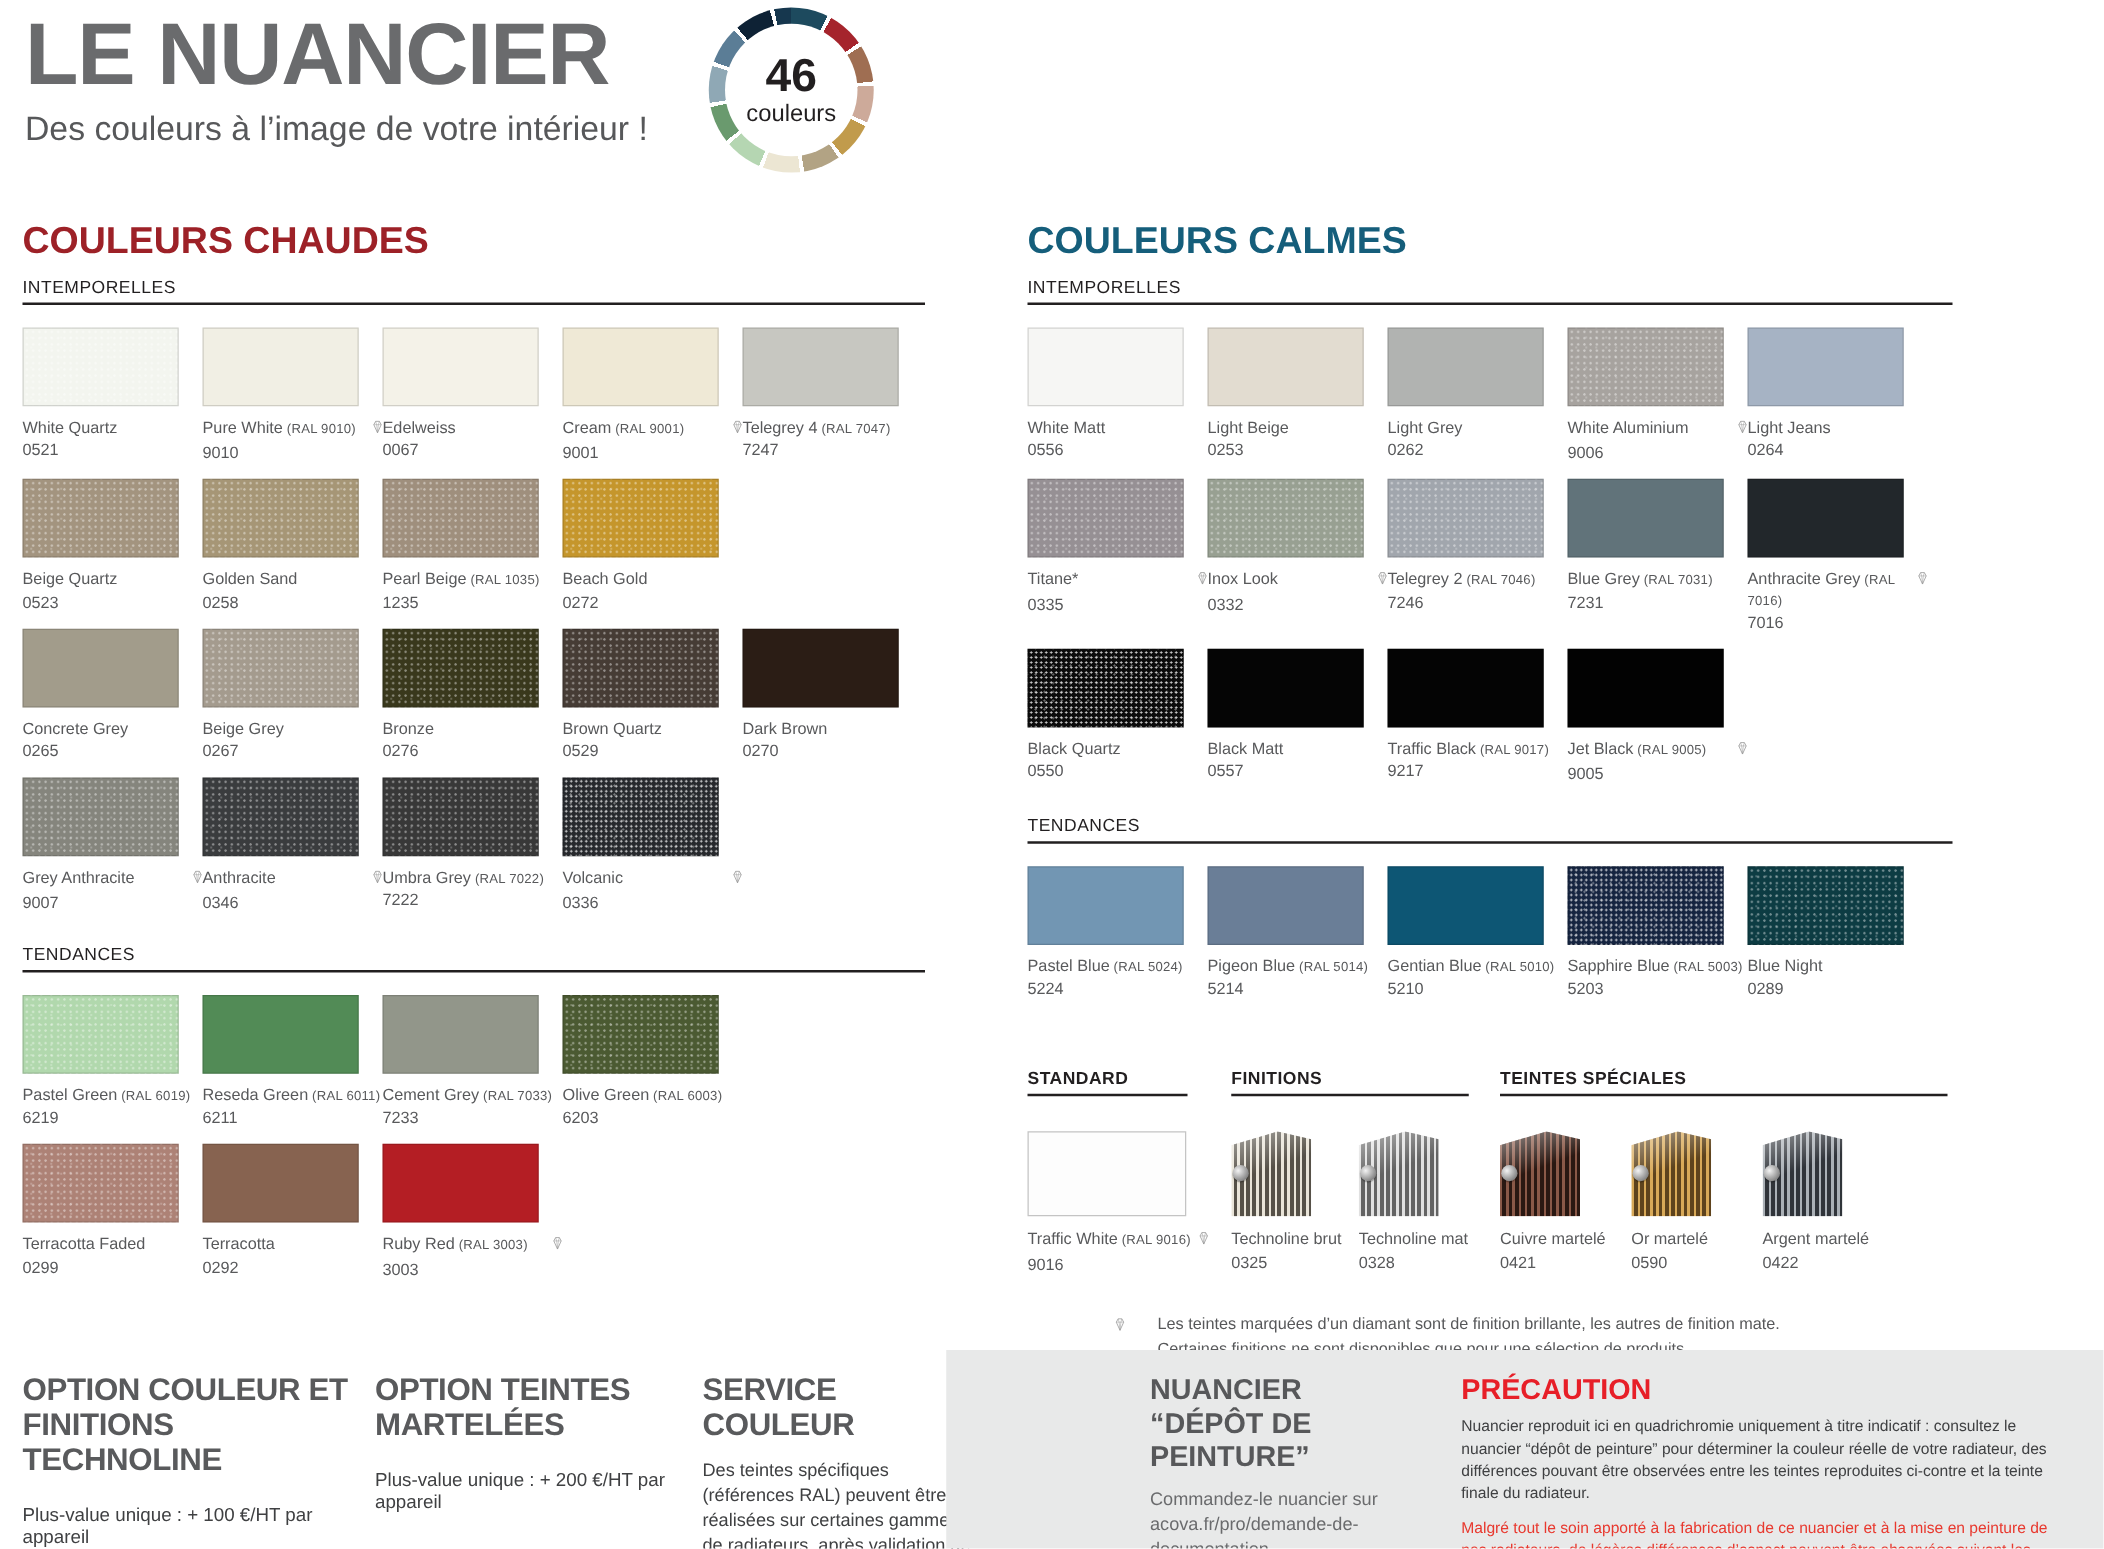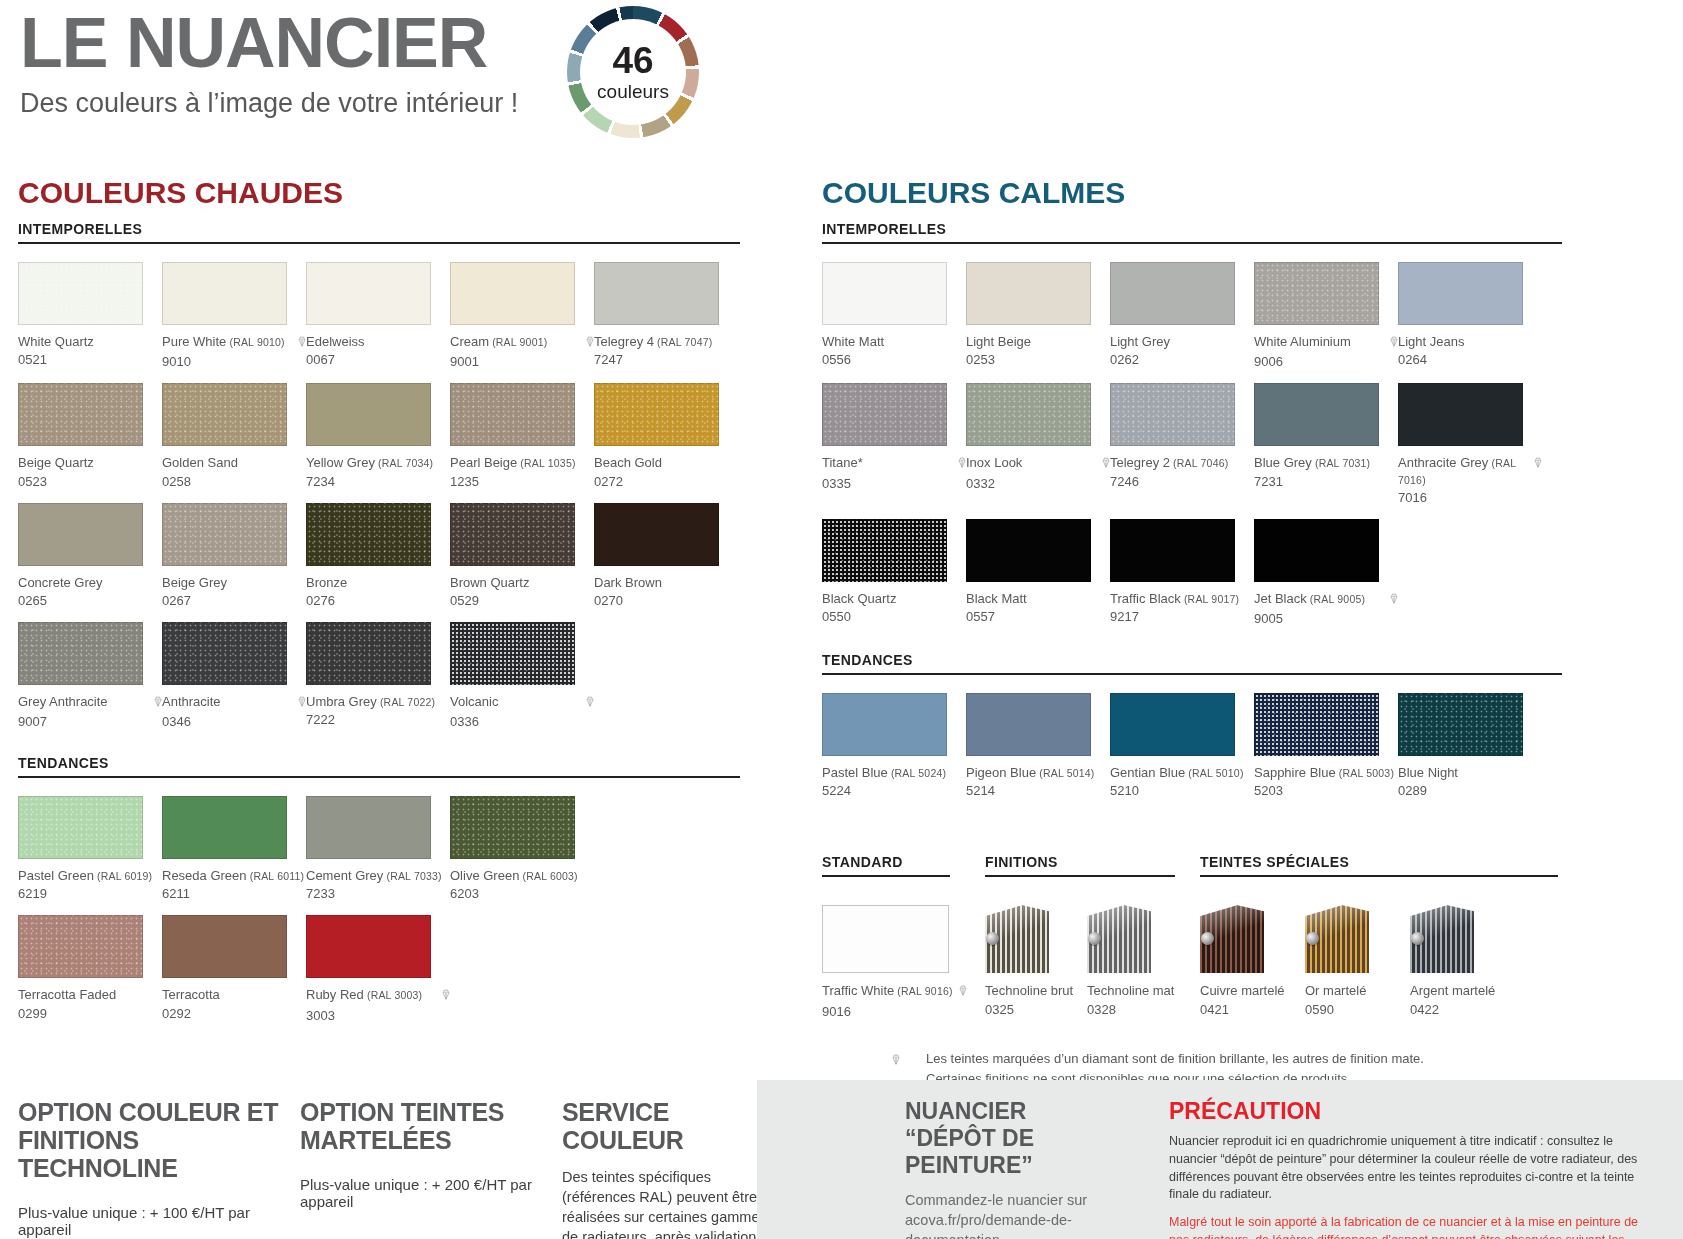--- a/index.html
+++ b/index.html
@@ -23,21 +23,21 @@
   .badge-num{font-size:37px;font-weight:bold;color:#221f20;line-height:1;}
   .badge-txt{font-size:19px;color:#221f20;margin-top:2px;}
 
   
   .col{position:absolute;top:176px;}
   .col.left{left:18px;width:722px;}
   .col.right{left:822px;width:740px;}
   .sec-title{font-size:30px;font-weight:bold;margin:0 0 12px;line-height:1.1;}
   .sec-title.chaudes{color:#9d2127;}
   .sec-title.calmes{color:#155e7b;}
-  .group-label{font-size:14px;font-weight:bold;color:#221f20;letter-spacing:.4px;
+  .group-label{font-size:14px;font-weight:normal;color:#221f20;letter-spacing:.4px;
     padding-bottom:5px;border-bottom:2px solid #221f20;margin:0 0 18px;}
   .group-label.later{margin-top:26px;}
 
   
   .grid{display:grid;grid-template-columns:repeat(5,125px);column-gap:19px;margin-bottom:14px;}
   .cell{width:125px;}
   .sw{width:125px;height:63px;border:1px solid rgba(0,0,0,.14);box-sizing:border-box;}
   .sp1{background-image:radial-gradient(rgba(255,255,255,.42) .7px,transparent 1.15px),
        radial-gradient(rgba(255,255,255,.22) .7px,transparent 1.15px);
        background-size:5px 5px,8px 8px;background-position:0 0,2px 3px;}
@@ -87,21 +87,21 @@
   .opt.martelees{width:262px;}
   .opt.service{width:222px;}
   .opt-h{font-size:25px;font-weight:bold;color:#595a5c;line-height:1.12;letter-spacing:-.3px;
     white-space:pre-line;}
   .opt-b{margin-top:22px;font-size:15px;color:#3f4042;}
   .opt.service .opt-b{margin-top:13px;line-height:1.38;font-size:14.5px;white-space:pre-line;}
 
   
   .graybox{position:absolute;left:757px;top:1080px;width:926px;height:159px;background:#e8e9e9;
     box-sizing:border-box;display:flex;gap:40px;padding:18px 26px 0 148px;overflow:hidden;}
-  .gcol1{width:300px;}
+  .gcol1{width:300px;margin-left:15px;}
   .ghead{font-size:23px;font-weight:bold;color:#57585a;line-height:1.18;white-space:pre-line;}
   .ghead.red{color:#e71f28;}
   .gbody{margin-top:12px;font-size:14.5px;color:#6a6b6d;line-height:1.35;white-space:pre-line;}
   .gcol2{flex:1;}
   .pbody{margin-top:8px;font-size:12.5px;color:#3f4042;line-height:1.42;width:478px;}
   .pwarn{margin-top:10px;font-size:12.5px;color:#e8392f;line-height:1.42;width:488px;}
 </style>
 </head>
 <body>
 
@@ -174,27 +174,20 @@
               <span class="nm">Beige Quartz</span>
             </div>
             <div class="code">0523</div>
           </div>
           <div class="cell">
             <div class="sw sp1" style="background-color: rgb(166, 150, 118);"></div>
             <div class="lbl">
               <span class="nm">Golden Sand</span>
             </div>
             <div class="code">0258</div>
-          </div>
-          <div class="cell">
-            <div class="sw" style="background-color: rgb(162, 155, 124);"></div>
-            <div class="lbl">
-              <span class="nm">Yellow Grey<span class="ral">&nbsp;(RAL 7034)</span></span>
-            </div>
-            <div class="code">7234</div>
           </div>
           <div class="cell">
             <div class="sw sp1" style="background-color: rgb(159, 143, 125);"></div>
             <div class="lbl">
               <span class="nm">Pearl Beige<span class="ral">&nbsp;(RAL 1035)</span></span>
             </div>
             <div class="code">1235</div>
           </div>
           <div class="cell">
             <div class="sw sp1" style="background-color: rgb(197, 150, 44);"></div>

